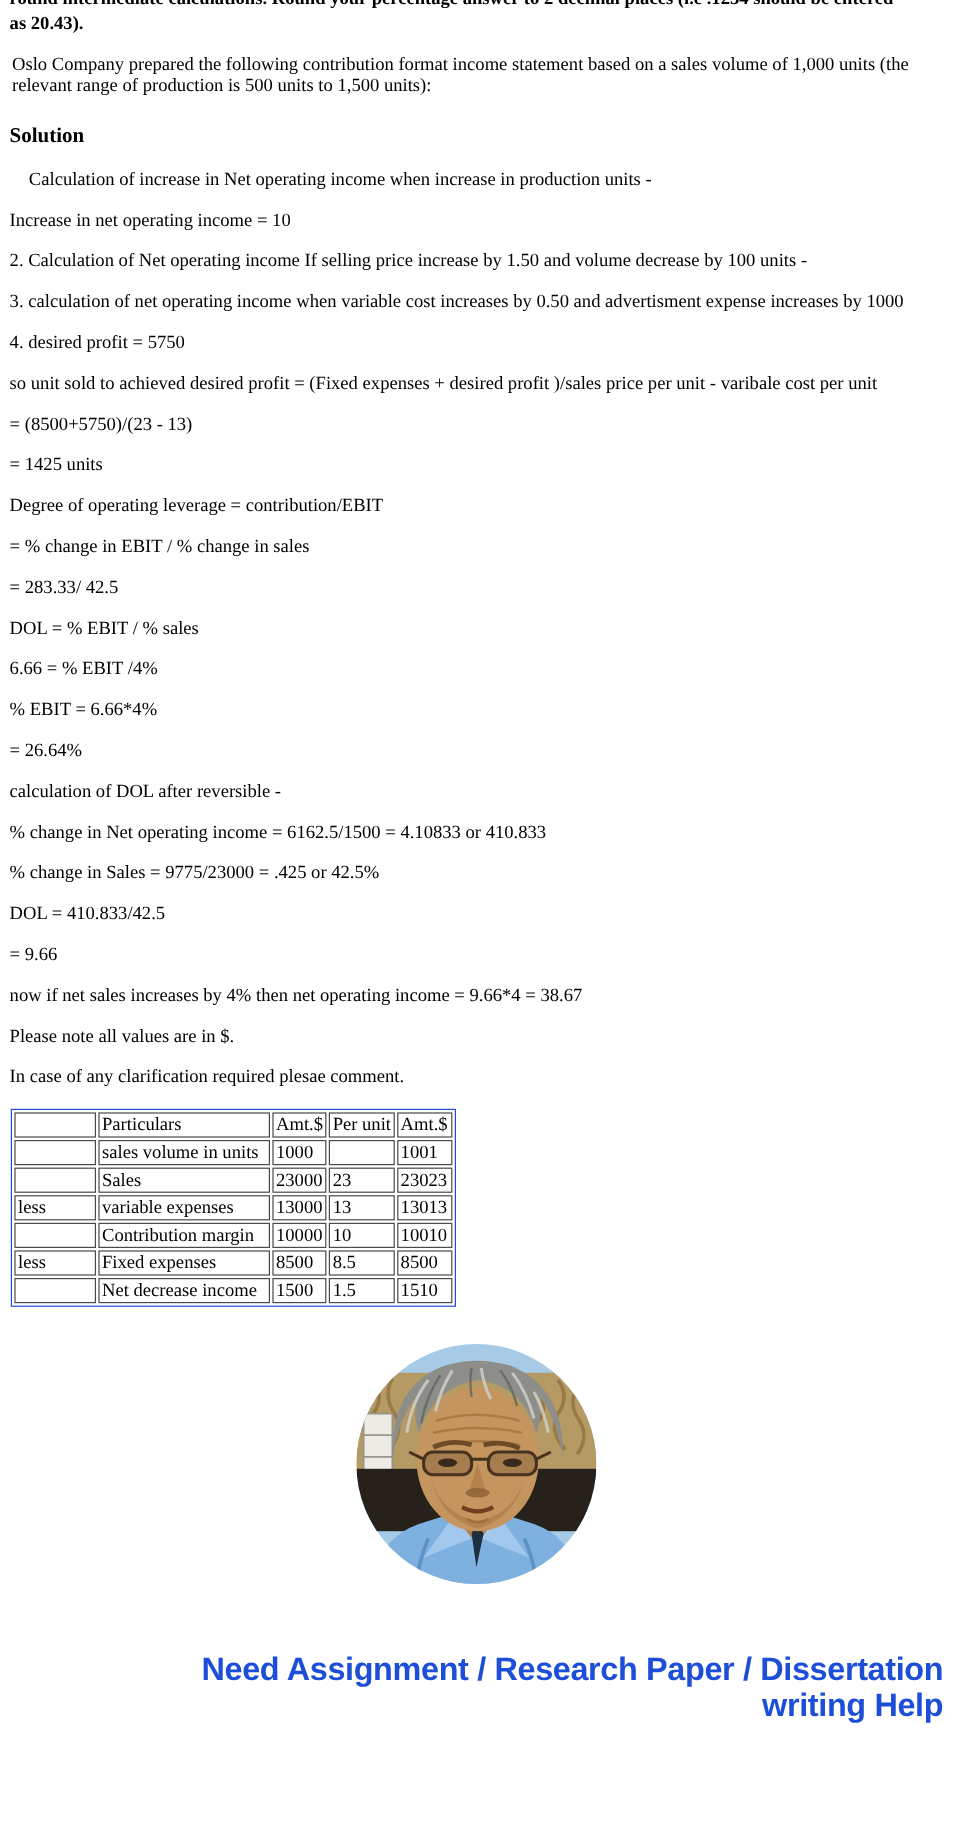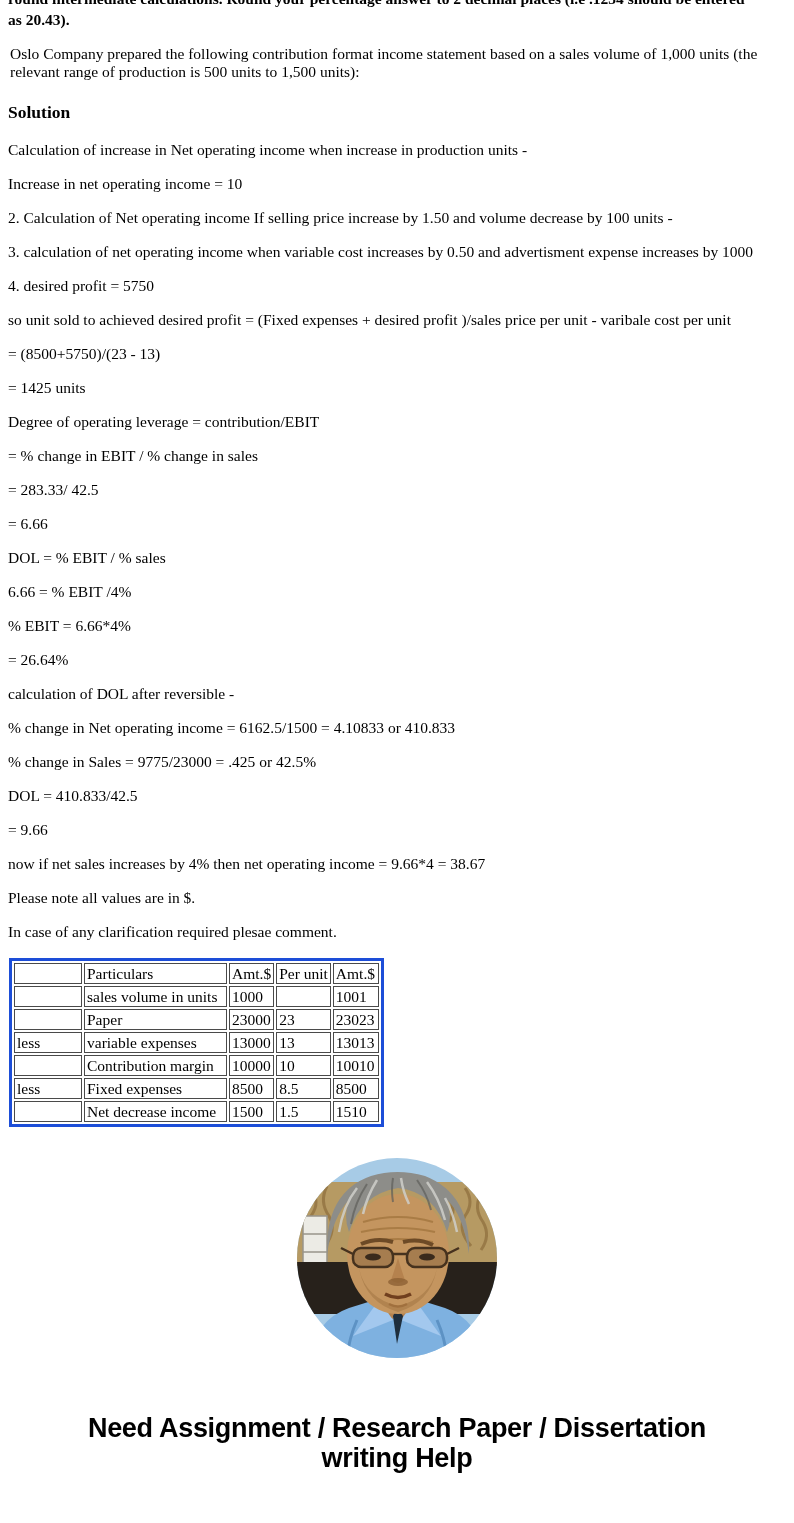--- a/index.html
+++ b/index.html
@@ -13,43 +13,43 @@
   
   .intro { margin-top: -12px; font-weight: bold; font-size: 15.5px; line-height: 21px; }
   .intro div { white-space: nowrap; }
 
   .problem { margin-top: 15px; font-size: 15.5px; line-height: 18px; padding-left: 2px; }
   .problem div { white-space: nowrap; }
 
   .solution-heading { margin: 22px 0 0 0; font-size: 17.5px; line-height: 19px; font-weight: bold; }
 
   .sol-lines p { margin: 18px 0 0 0; font-size: 15.5px; line-height: 16px; white-space: nowrap; }
-  .sol-lines p:first-child { margin-top: 20px; }
+  .sol-lines p:first-child { margin-top: 20px; margin-left: 16px; }
 
   table.income {
     margin-top: 18px; margin-left: 1px;
     border-collapse: separate; border-spacing: 2px;
-    border: 3px solid #1d4ed8;
+    border: 1px solid #1d4ed8;
     font-size: 15.5px;
     table-layout: fixed;
   }
   table.income td {
     border: 1px solid #4a4a4a;
     height: 19px; line-height: 19px;
     padding: 0 2px; overflow: hidden; white-space: nowrap;
   }
 
   .photo-wrap { margin-top: 31px; text-align: center; }
   .photo-wrap svg { display: inline-block; }
 
   .footer {
-    margin-top: 51px; text-align: center;
+    margin-top: 51px; text-align: right;
     font-family: "Liberation Sans", "DejaVu Sans", sans-serif;
     font-weight: 700; font-size: 27px; line-height: 30px;
-    letter-spacing: -0.3px; color: #000000;
+    letter-spacing: -0.3px; color: #1d4ed8;
   }
 </style>
 </head>
 <body>
 
 <div class="page">
 
   <div class="intro">
     <div>round intermediate calculations. Round your percentage answer to 2 decimal places (i.e .1234 should be entered</div>
     <div>as 20.43).</div>
@@ -67,21 +67,20 @@
     <p>Increase in net operating income = 10</p>
     <p>2. Calculation of Net operating income If selling price increase by 1.50 and volume decrease by 100 units -</p>
     <p>3. calculation of net operating income when variable cost increases by 0.50 and advertisment expense increases by 1000</p>
     <p>4. desired profit = 5750</p>
     <p>so unit sold to achieved desired profit = (Fixed expenses + desired profit )/sales price per unit - varibale cost per unit</p>
     <p>= (8500+5750)/(23 - 13)</p>
     <p>= 1425 units</p>
     <p>Degree of operating leverage = contribution/EBIT</p>
     <p>= % change in EBIT / % change in sales</p>
     <p>= 283.33/ 42.5</p>
-    <p>= 6.66</p>
     <p>DOL = % EBIT / % sales</p>
     <p>6.66 = % EBIT /4%</p>
     <p>% EBIT = 6.66*4%</p>
     <p>= 26.64%</p>
     <p>calculation of DOL after reversible -</p>
     <p>% change in Net operating income = 6162.5/1500 = 4.10833 or 410.833</p>
     <p>% change in Sales = 9775/23000 = .425 or 42.5%</p>
     <p>DOL = 410.833/42.5</p>
     <p>= 9.66</p>
     <p>now if net sales increases by 4% then net operating income = 9.66*4 = 38.67</p>
@@ -107,21 +106,21 @@
       </tr>
       <tr>
         <td></td>
         <td>sales volume in units</td>
         <td>1000</td>
         <td></td>
         <td>1001</td>
       </tr>
       <tr>
         <td></td>
-        <td>Paper</td>
+        <td>Sales</td>
         <td>23000</td>
         <td>23</td>
         <td>23023</td>
       </tr>
       <tr>
         <td>less</td>
         <td>variable expenses</td>
         <td>13000</td>
         <td>13</td>
         <td>13013</td>

